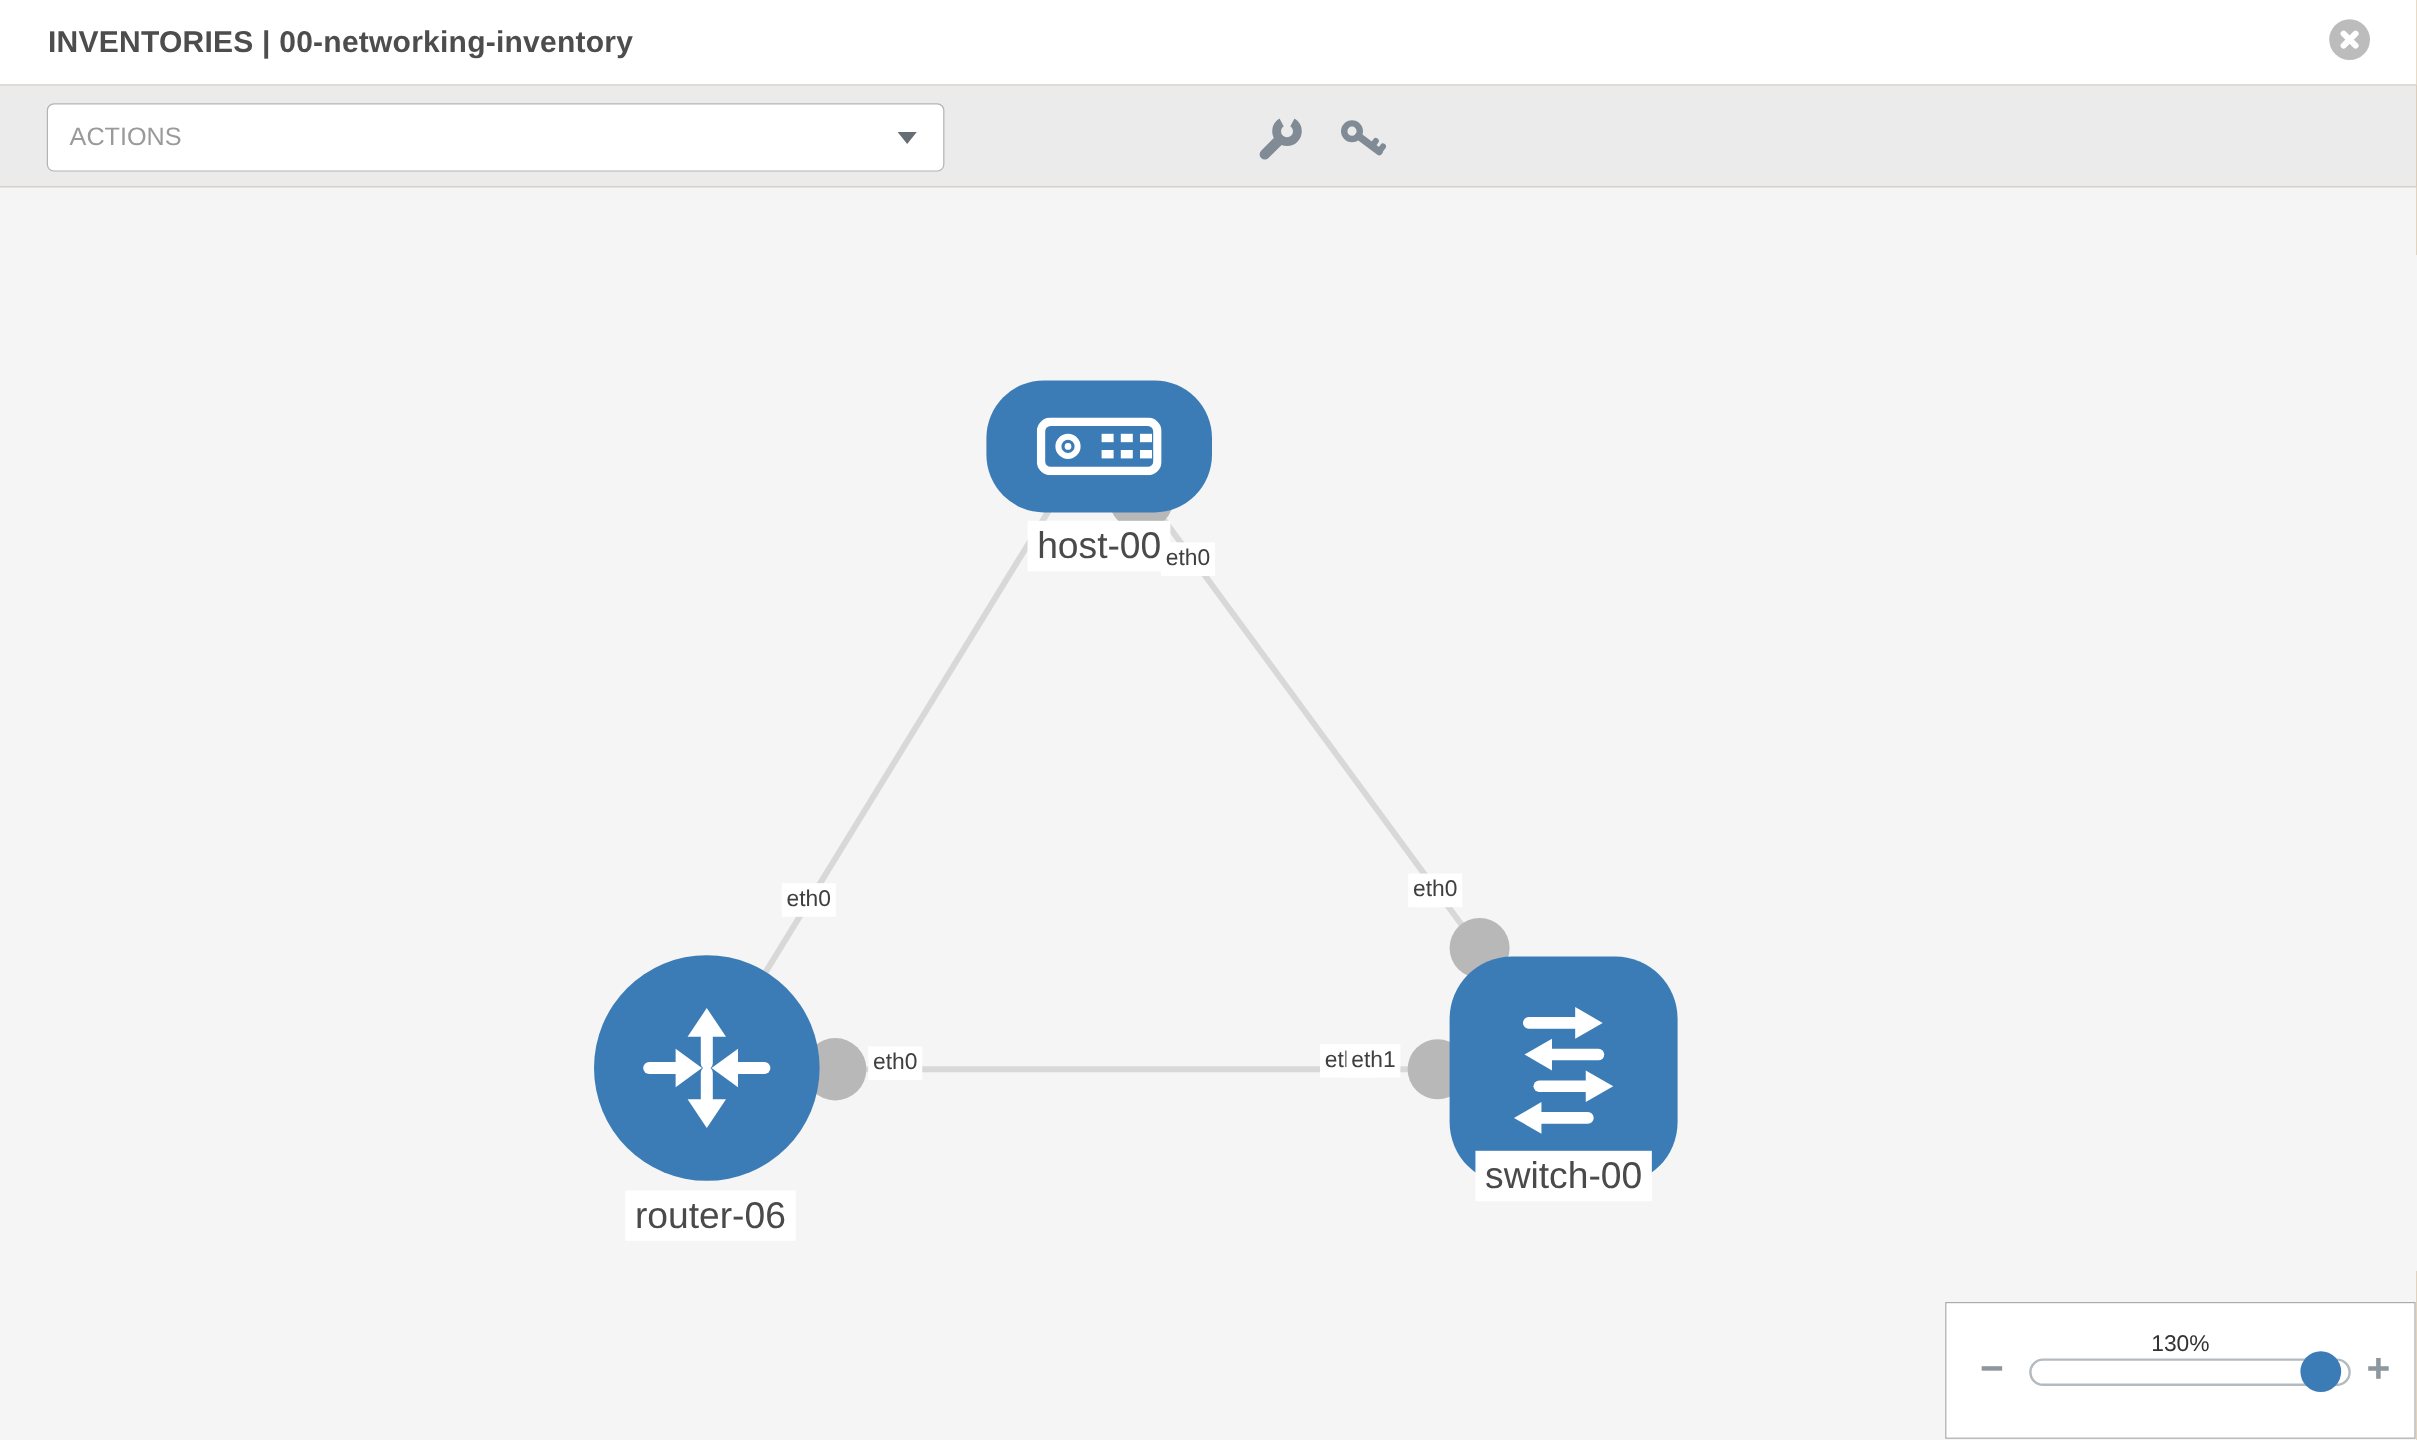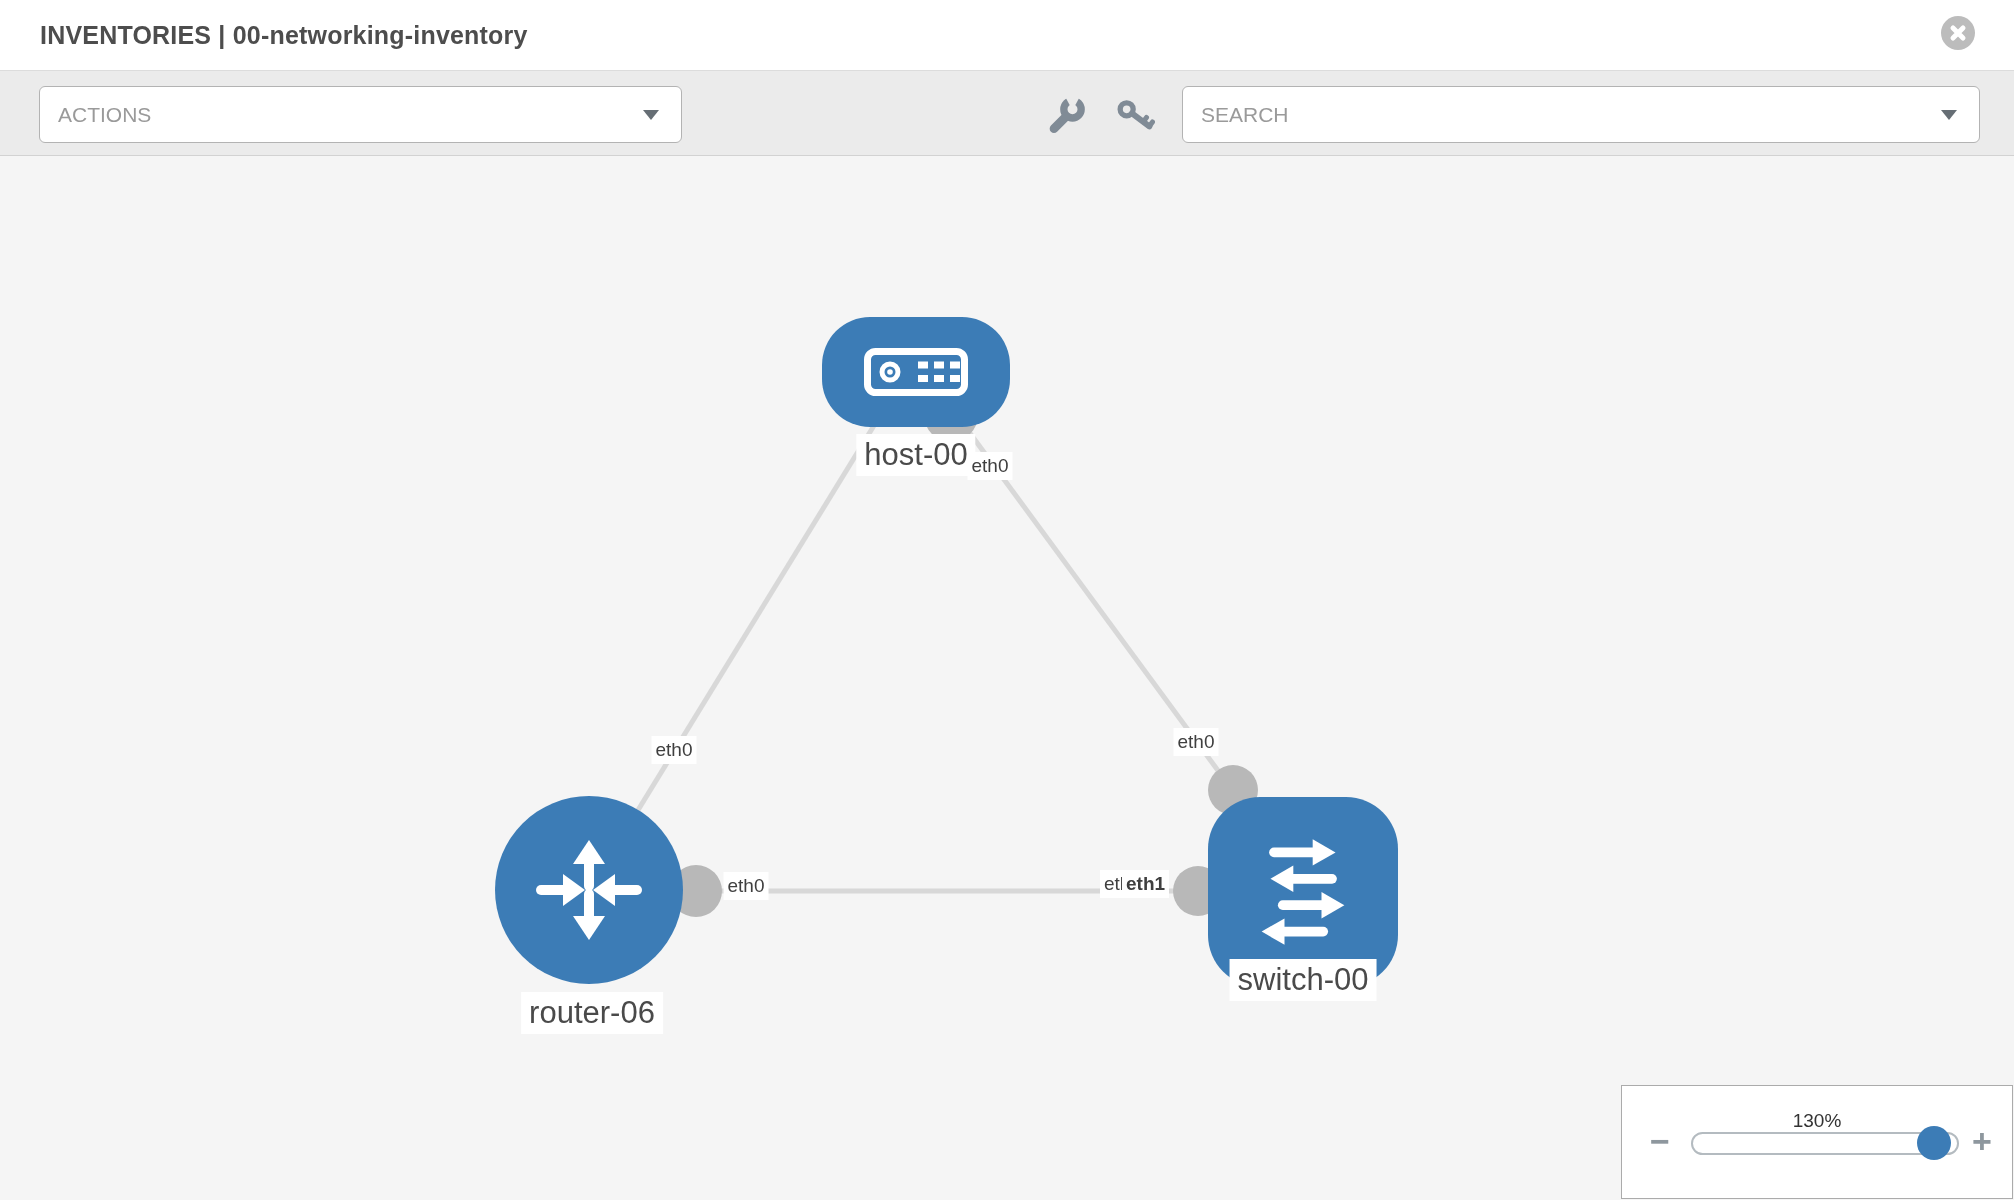--- a/index.html
+++ b/index.html
@@ -16,21 +16,21 @@
 
   
   .toolbar{position:absolute;left:0;top:71px;width:100%;height:84px;background:#ebebeb;
     border-bottom:1px solid #d2d2d2;}
   .select{position:absolute;top:15px;height:57px;background:#ffffff;border:1px solid #b3b3b3;
     border-radius:6px;box-sizing:border-box;display:flex;align-items:center;
     justify-content:space-between;padding:0 22px 0 18px;cursor:pointer;}
   .select .sel-label{font-size:21px;color:#9a9a9a;}
   .caret{width:0;height:0;border-left:8px solid transparent;border-right:8px solid transparent;
     border-top:10px solid #666e75;}
-  .actions-select{left:39px;width:643px;}
+  .actions-select{left:39px;width:748px;}
   .search-select{left:1182px;width:798px;}
   .tool-btn{position:absolute;top:94px;width:44px;height:44px;background:transparent;border:none;
     padding:0;cursor:pointer;display:flex;align-items:center;justify-content:center;}
   .tool-btn.wrench{left:1043px;top:23px;}
   .tool-btn.key{left:1113px;top:23px;}
 
   
   .canvas{position:absolute;left:0;top:156px;width:2014px;height:1044px;background:#f5f5f5;}
   .links-svg{position:absolute;left:0;top:0;}
   .node{position:absolute;background:#3c7cb6;display:flex;align-items:center;justify-content:center;cursor:pointer;}
@@ -88,24 +88,20 @@
       <svg width="40" height="40" viewBox="0 0 24 24">
         <g stroke="#808b96" fill="none" stroke-linecap="round">
           <circle cx="7" cy="8" r="3.9" stroke-width="3.2"></circle>
           <path d="M10.2 10.4 L20.6 18.2" stroke-width="3.6"></path>
           <path d="M17 15.5 L18.9 12.9" stroke-width="3"></path>
           <path d="M20.6 18.2 L22.5 15.6" stroke-width="3"></path>
         </g>
       </svg>
     </button>
 
-    <div class="select search-select">
-      <span class="sel-label">SEARCH</span>
-      <span class="caret"></span>
-    </div>
   </div>
 
   <div class="canvas">
 
     <svg class="links-svg" width="2014" height="1044" viewBox="0 0 2014 1044">
 
       <line x1="886" y1="250" x2="589" y2="734" stroke="#d8d8d8" stroke-width="5"></line>
       <line x1="950" y1="250" x2="1233" y2="635" stroke="#d8d8d8" stroke-width="5"></line>
       <line x1="589" y1="735" x2="1222" y2="735" stroke="#d8d8d8" stroke-width="5"></line>
 
@@ -162,21 +158,21 @@
     <div class="chip node-chip" style="left:916px;top:299px;">host-00</div>
     <div class="chip node-chip" style="left:592px;top:857px;">router-06</div>
     <div class="chip node-chip" style="left:1303px;top:824px;">switch-00</div>
 
     <div class="chip eth-chip" style="left:848px;top:312px;z-index:-1;">eth0</div>
     <div class="chip eth-chip" style="left:990px;top:310px;">eth0</div>
     <div class="chip eth-chip" style="left:674px;top:594px;">eth0</div>
     <div class="chip eth-chip" style="left:1196px;top:586px;">eth0</div>
     <div class="chip eth-chip" style="left:746px;top:730px;">eth0</div>
     <div class="chip eth-chip eth-chip-edge" style="left:1100px;top:728px;">eth0</div>
-    <div class="chip eth-chip eth-chip-edge" style="left:1122px;top:728px;z-index:2;font-weight:bold;">eth1</div>
+    <div class="chip eth-chip eth-chip-edge" style="left:1122px;top:728px;z-index:2;">eth1</div>
   </div>
 
   <div class="zoom-panel">
     <div class="zoom-level">130%</div>
     <div class="zoom-minus">−</div>
     <div class="zoom-track">
       <div class="zoom-thumb"></div>
     </div>
     <div class="zoom-plus">+</div>
   </div>

